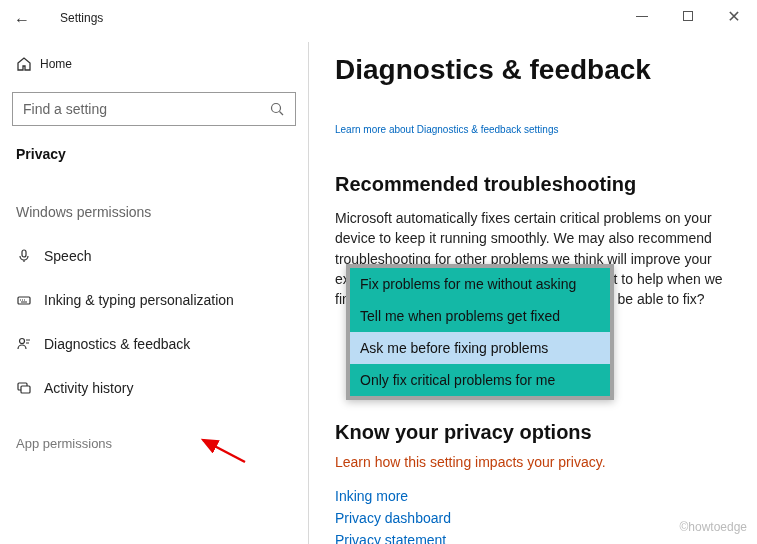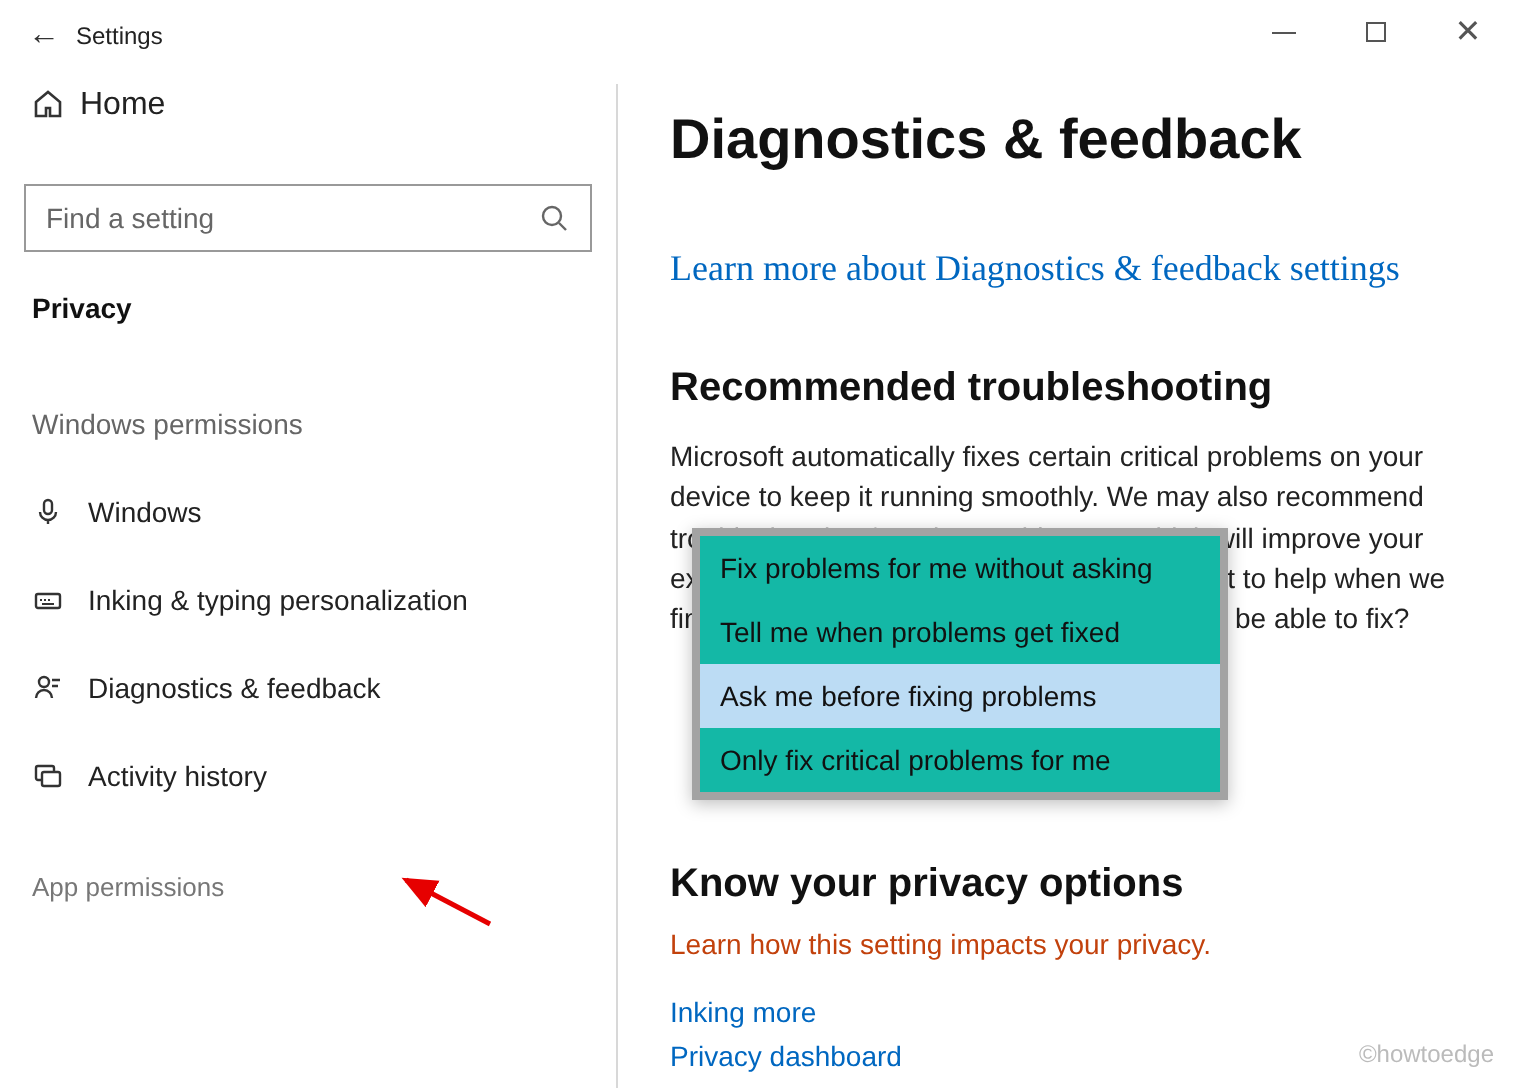--- a/index.html
+++ b/index.html
@@ -1,43 +1,43 @@
 <!DOCTYPE html>
 <html><head>
 <meta charset="utf-8">
 <style>
 * { box-sizing: border-box; margin: 0; padding: 0; font-family: "Segoe UI", Arial, sans-serif; }
 body { width: 757px; height: 544px; background: #fff; overflow: hidden; position: relative; }
 
 .titlebar { height: 36px; display: flex; align-items: center; padding-left: 14px; }
 .titlebar .back { width: 24px; font-size: 16px; color: #333; }
-.titlebar .title { font-size: 12px; color: #222; }
+.titlebar .title { margin-left: 22px; font-size: 12px; color: #222; }
 .winctrls { position: absolute; top: 0; right: 0; display: flex; }
 .winctrls div { width: 46px; height: 32px; display: flex; align-items: center; justify-content: center; color: #555; font-size: 12px; }
 .winctrls .sq { width: 10px; height: 10px; border: 1px solid #555; }
 .winctrls .min { width: 12px; height: 0; border-top: 1px solid #555; }
 .winctrls .x { font-size: 16px; }
 
 .layout { display: flex; height: calc(100% - 36px); }
 .sidebar { width: 308px; padding: 8px 12px 0 12px; position: relative; }
-.home { display: flex; align-items: flex-start; height: 40px; padding-left: 4px; font-size: 16px; color: #222; }
+.home { display: flex; align-items: center; height: 40px; padding-left: 4px; font-size: 12px; color: #222; }
 .home .icon { width: 24px; font-size: 16px; }
 .searchbox { margin-top: 8px; height: 34px; border: 1px solid #999; display: flex; align-items: center; padding: 0 10px; color: #666; font-size: 14px; justify-content: space-between; gap: 32px; }
 .section { margin-top: 20px; font-size: 14px; font-weight: 600; color: #111; padding-left: 4px; }
 .subsection { margin-top: 42px; font-size: 14px; color: #666; padding-left: 4px; }
 .nav { margin-top: 14px; }
 .nav-item { display: flex; align-items: center; height: 44px; padding-left: 4px; font-size: 14px; color: #222; }
 .nav-item .icon { width: 28px; font-size: 16px; color: #333; display: flex; align-items: center; }
 .app-perm { margin-top: 26px; font-size: 13px; color: #777; padding-left: 4px; }
 
 .divider { width: 1px; background: #d8d8d8; margin-top: 6px; margin-bottom: 0; height: 100%; }
 
 .main { flex: 1; padding: 18px 20px 0 26px; overflow: hidden; position: relative; }
 .h1 { font-size: 28px; font-weight: 600; color: #111; }
-.link { color: #0067c0; font-size: 18px; margin-top: 38px; display: block; font-family: Liberation Serif, serif; }
+.link { color: #0067c0; font-size: 10px; margin-top: 38px; display: block; }
 .h2 { font-size: 20px; font-weight: 600; color: #111; margin-top: 38px; }
 .body { font-size: 14px; color: #222; margin-top: 12px; line-height: 1.45; }
 .h2b { font-size: 20px; font-weight: 600; color: #111; margin-top: 112px; }
 .sub { font-size: 14px; color: #c2410c; margin-top: 10px; }
 .link2 { color: #0067c0; font-size: 14px; margin-top: 16px; display: block; line-height: 1.55; }
 
 .dropdown { position: absolute; left: 346px; top: 264px; width: 268px; background: #14b8a6; box-shadow: 0 2px 8px rgba(0,0,0,0.25); border: 4px solid #a3a3a3; }
 .dropdown .opt { padding: 8px 10px; font-size: 14px; color: #111; }
 .dropdown .opt.sel { background: #bcdcf4; }
 
@@ -88,21 +88,21 @@
     <div class="section">Privacy</div>
     <div class="subsection">Windows permissions</div>
     <div class="nav">
       <div class="nav-item">
         <span class="icon">
           <svg width="16" height="16" viewBox="0 0 16 16">
               <rect x="6" y="2" width="4" height="7" rx="2" fill="none" stroke="#333" stroke-width="1.2"></rect>
               <path d="M4 8a4 4 0 008 0M8 12v2" fill="none" stroke="#333" stroke-width="1.2"></path>
             </svg>
         </span>
-        <span>Windows</span>
+        <span>Speech</span>
       </div>
       <div class="nav-item">
         <span class="icon">
           <svg width="16" height="16" viewBox="0 0 16 16">
               <rect x="2" y="5" width="12" height="7" rx="1" fill="none" stroke="#333" stroke-width="1.2"></rect>
               <line x1="4" y1="8" x2="5" y2="8" stroke="#333"></line>
               <line x1="6" y1="8" x2="7" y2="8" stroke="#333"></line>
               <line x1="8" y1="8" x2="9" y2="8" stroke="#333"></line>
               <line x1="5" y1="10" x2="11" y2="10" stroke="#333"></line>
             </svg>

